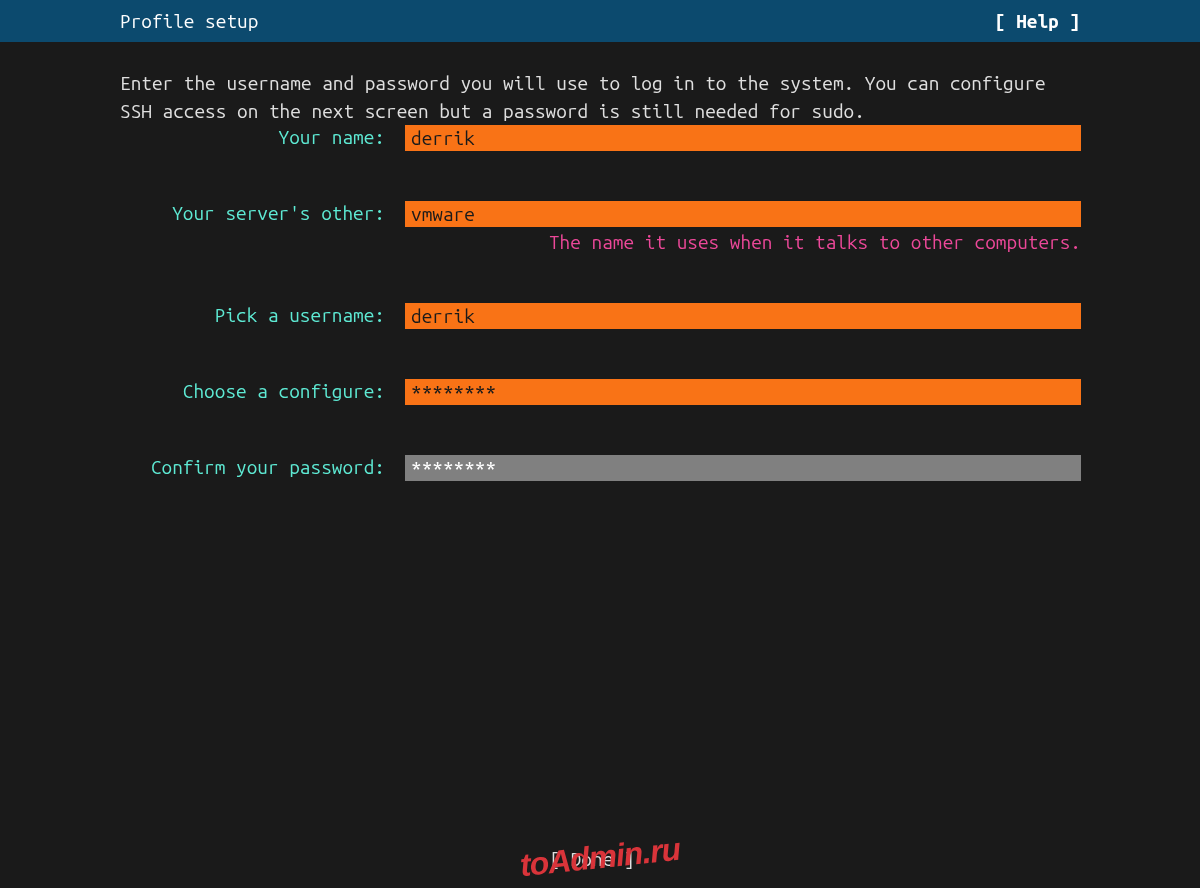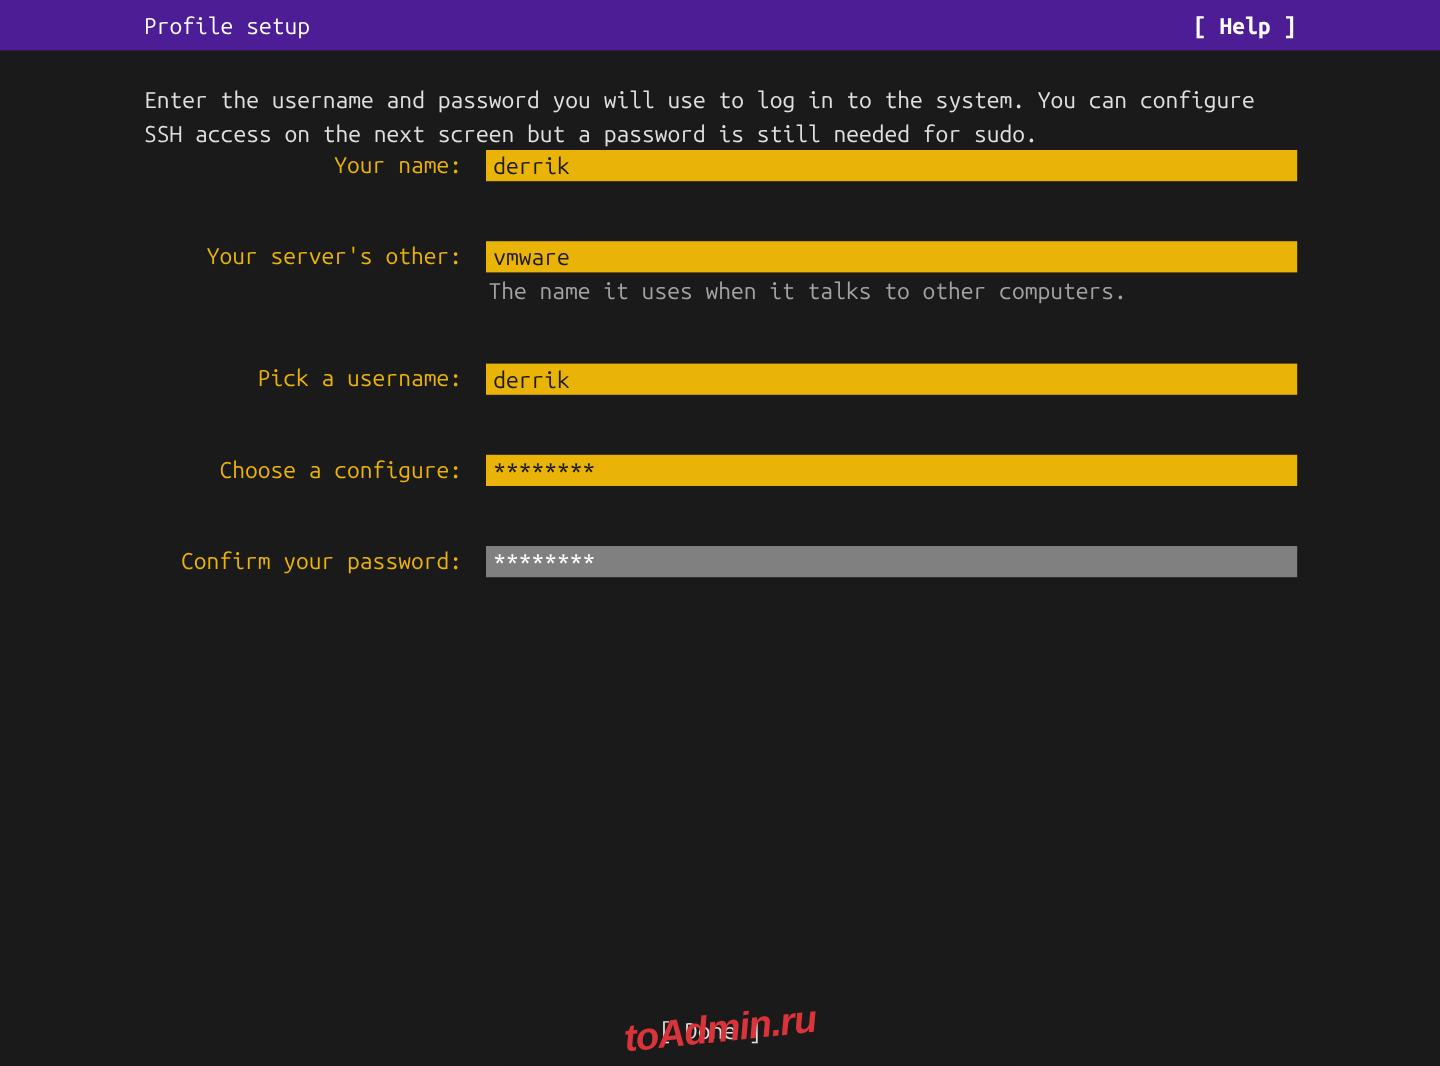--- a/index.html
+++ b/index.html
@@ -11,21 +11,21 @@
     width: 1200px;
     height: 888px;
     background: #1a1a1a;
     font-family: "Ubuntu Mono", "DejaVu Sans Mono", "Courier New", monospace;
     font-size: 19px;
     color: #e0e0e0;
     overflow: hidden;
     position: relative;
   }
   .header {
-    background: #4c1d95;
+    background: #0c4a6e;
     height: 42px;
     display: flex;
     justify-content: space-between;
     align-items: center;
     padding: 0 120px;
     color: #ffffff;
   }
   .header-title {
     font-weight: normal;
   }
@@ -41,47 +41,48 @@
     line-height: 1.45;
   }
   .form-row {
     display: flex;
     align-items: flex-start;
     margin-bottom: 50px;
   }
   .form-label {
     width: 285px;
     text-align: right;
-    color: #eab308;
+    color: #5eead4;
     padding-right: 20px;
     padding-top: 1px;
     flex-shrink: 0;
   }
   .form-input-wrap {
     flex: 1;
   }
   .form-input {
     width: 676px;
     height: 26px;
-    background: #eab308;
+    background: #f97316;
     color: #1a1a1a;
     border: none;
     padding: 2px 6px;
     font-family: inherit;
     font-size: inherit;
     line-height: 22px;
   }
   .form-input.focused {
     background: #808080;
     color: #ffffff;
   }
   .hint {
-    color: #a3a3a3;
+    color: #ec4899;
     margin-top: 4px;
     padding-left: 2px;
+    text-align: right;
   }
   .footer {
     position: absolute;
     bottom: 18px;
     left: 0;
     right: 16px;
     text-align: center;
     color: #e0e0e0;
   }
   .done-button {

